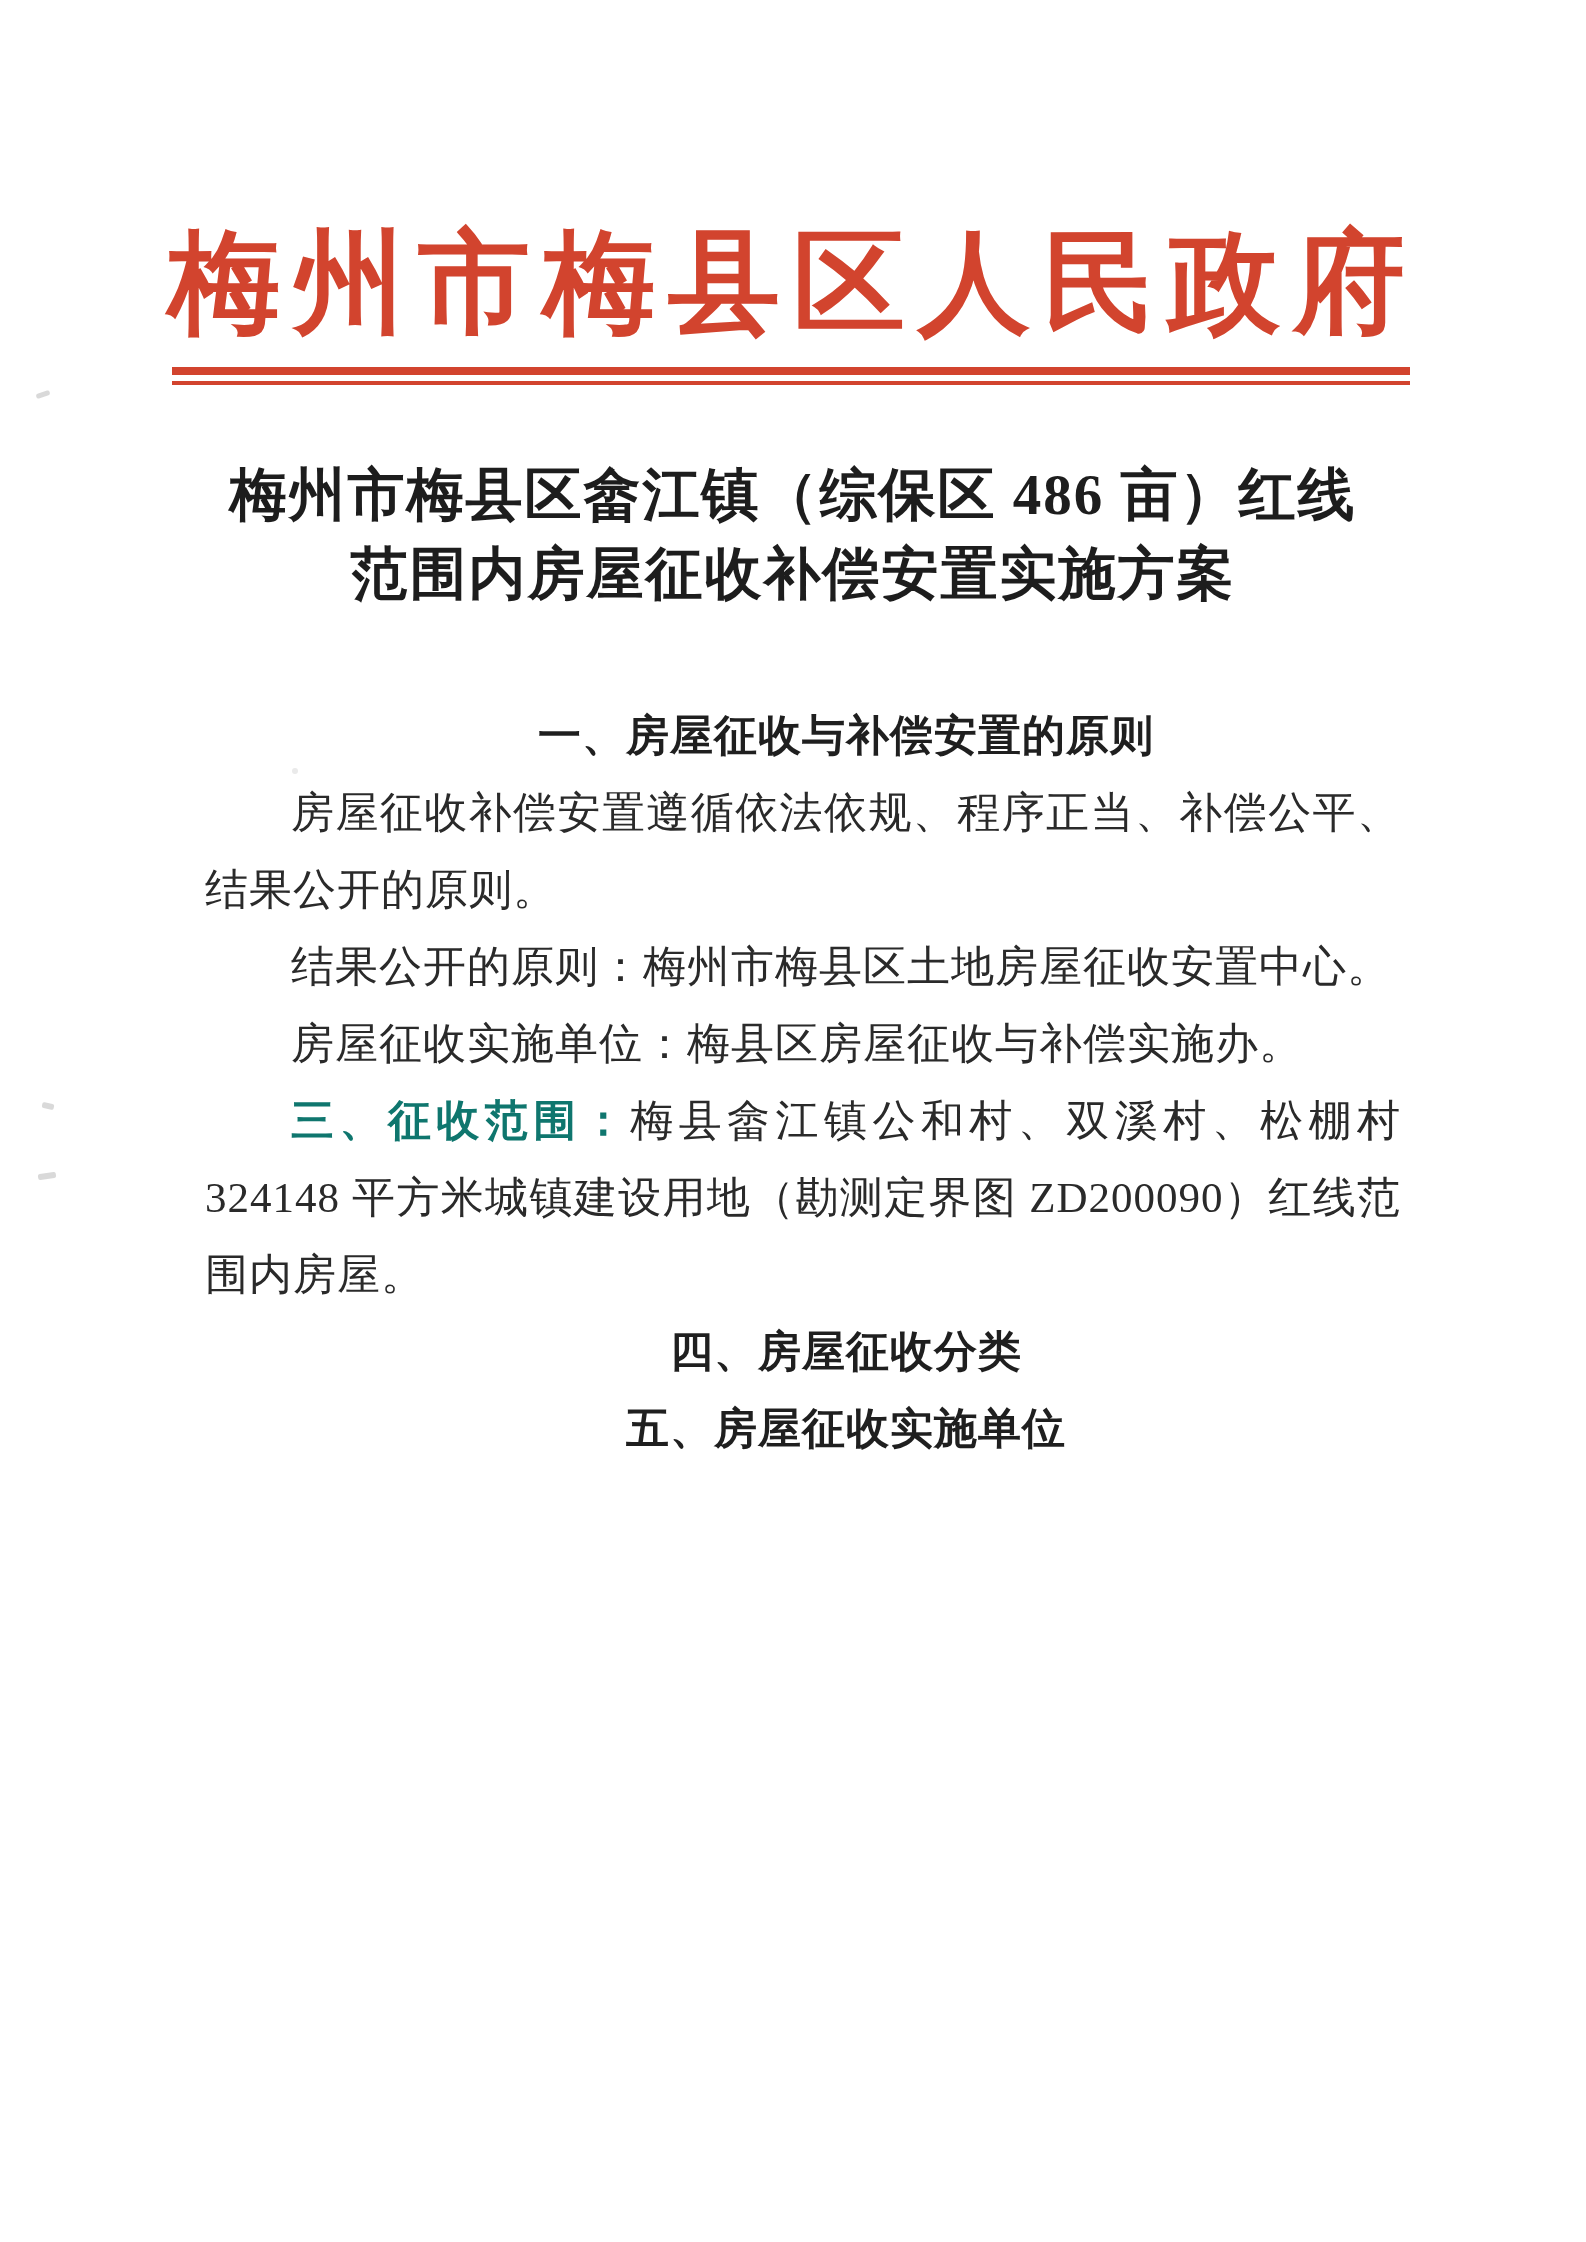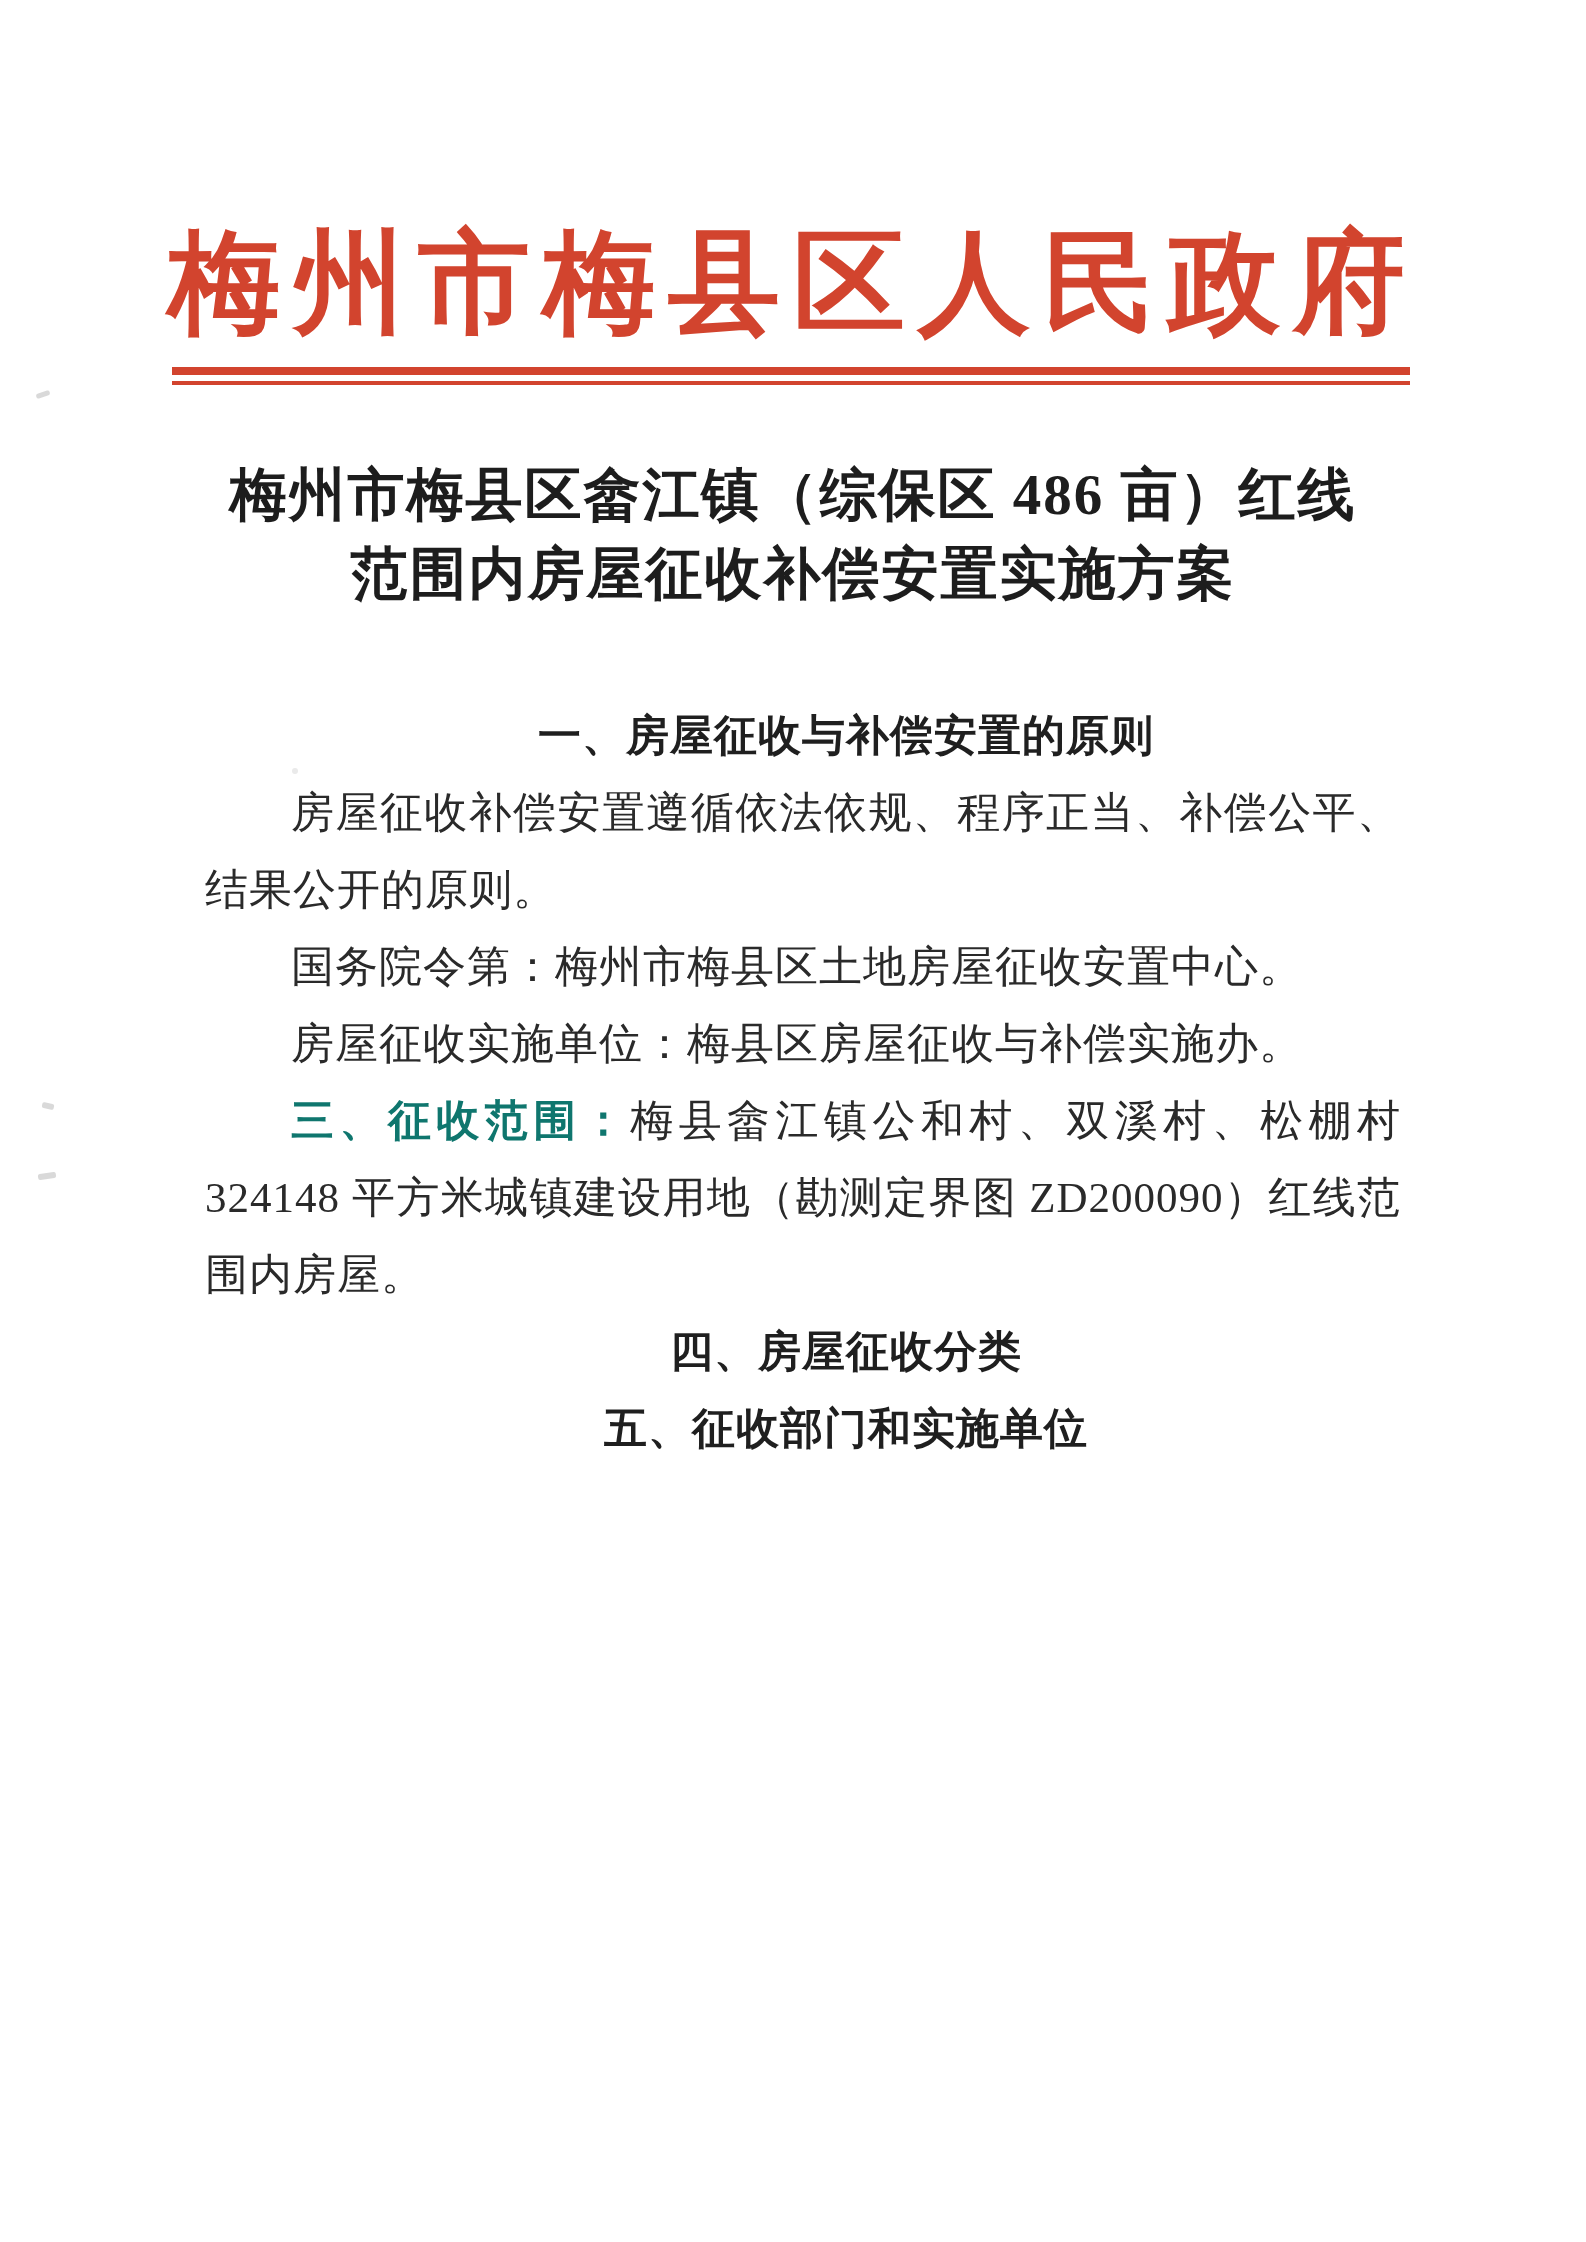--- a/index.html
+++ b/index.html
@@ -90,25 +90,25 @@
   </header>
 
   <h2 class="doc-title">
     <span class="doc-title-line">梅州市梅县区畲江镇（综保区 486 亩）红线</span>
     <span class="doc-title-line">范围内房屋征收补偿安置实施方案</span>
   </h2>
 
   <main class="body-text" id="sections">
       <p class="heading">一、房屋征收与补偿安置的原则</p>
       <p class="paragraph">房屋征收补偿安置遵循依法依规、程序正当、补偿公平、结果公开的原则。</p>
-      <p class="paragraph">国务院令第：梅州市梅县区土地房屋征收安置中心。</p>
+      <p class="paragraph">结果公开的原则：梅州市梅县区土地房屋征收安置中心。</p>
       <p class="paragraph">房屋征收实施单位：梅县区房屋征收与补偿实施办。</p>
       <p class="paragraph"><span class="lead">三、征收范围：</span>梅县畲江镇公和村、双溪村、松棚村 324148 平方米城镇建设用地（勘测定界图 ZD200090）红线范围内房屋。</p>
       <p class="heading">四、房屋征收分类</p>
-      <p class="heading">五、征收部门和实施单位</p>
+      <p class="heading">五、房屋征收实施单位</p>
     </main>
 
   <span class="artifact a1"></span>
   <span class="artifact a2"></span>
   <span class="artifact a3"></span>
   <span class="artifact a4"></span>
 
 </div>
 
 </body></html>

